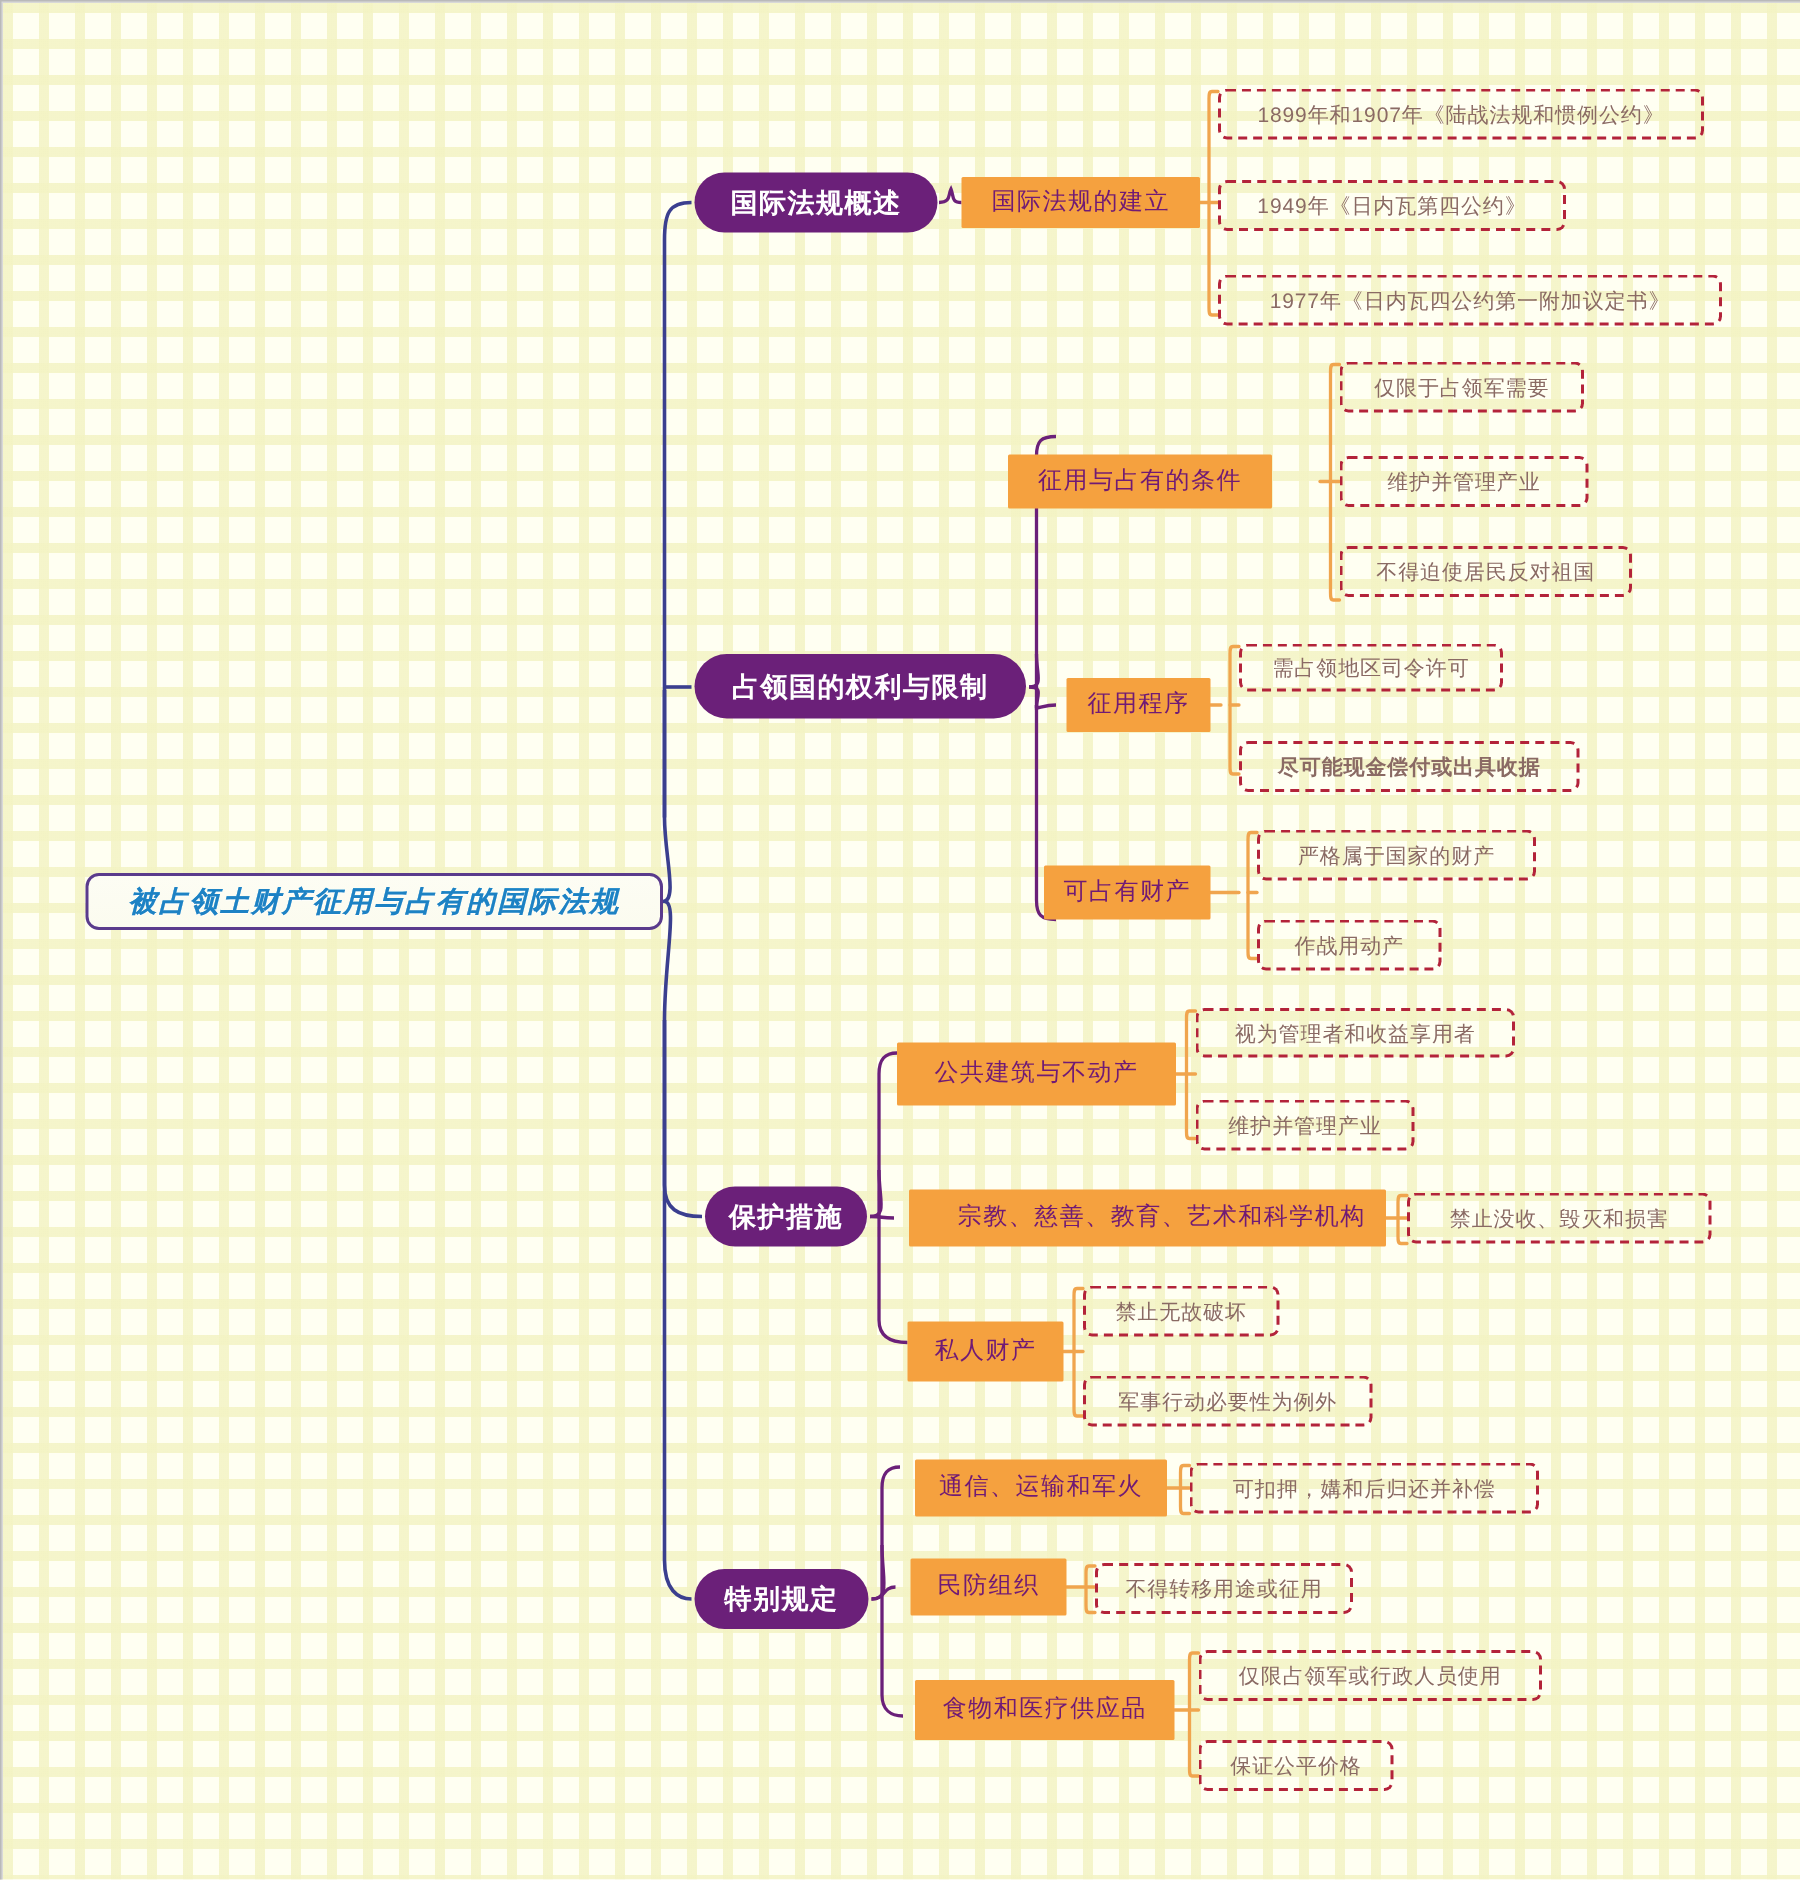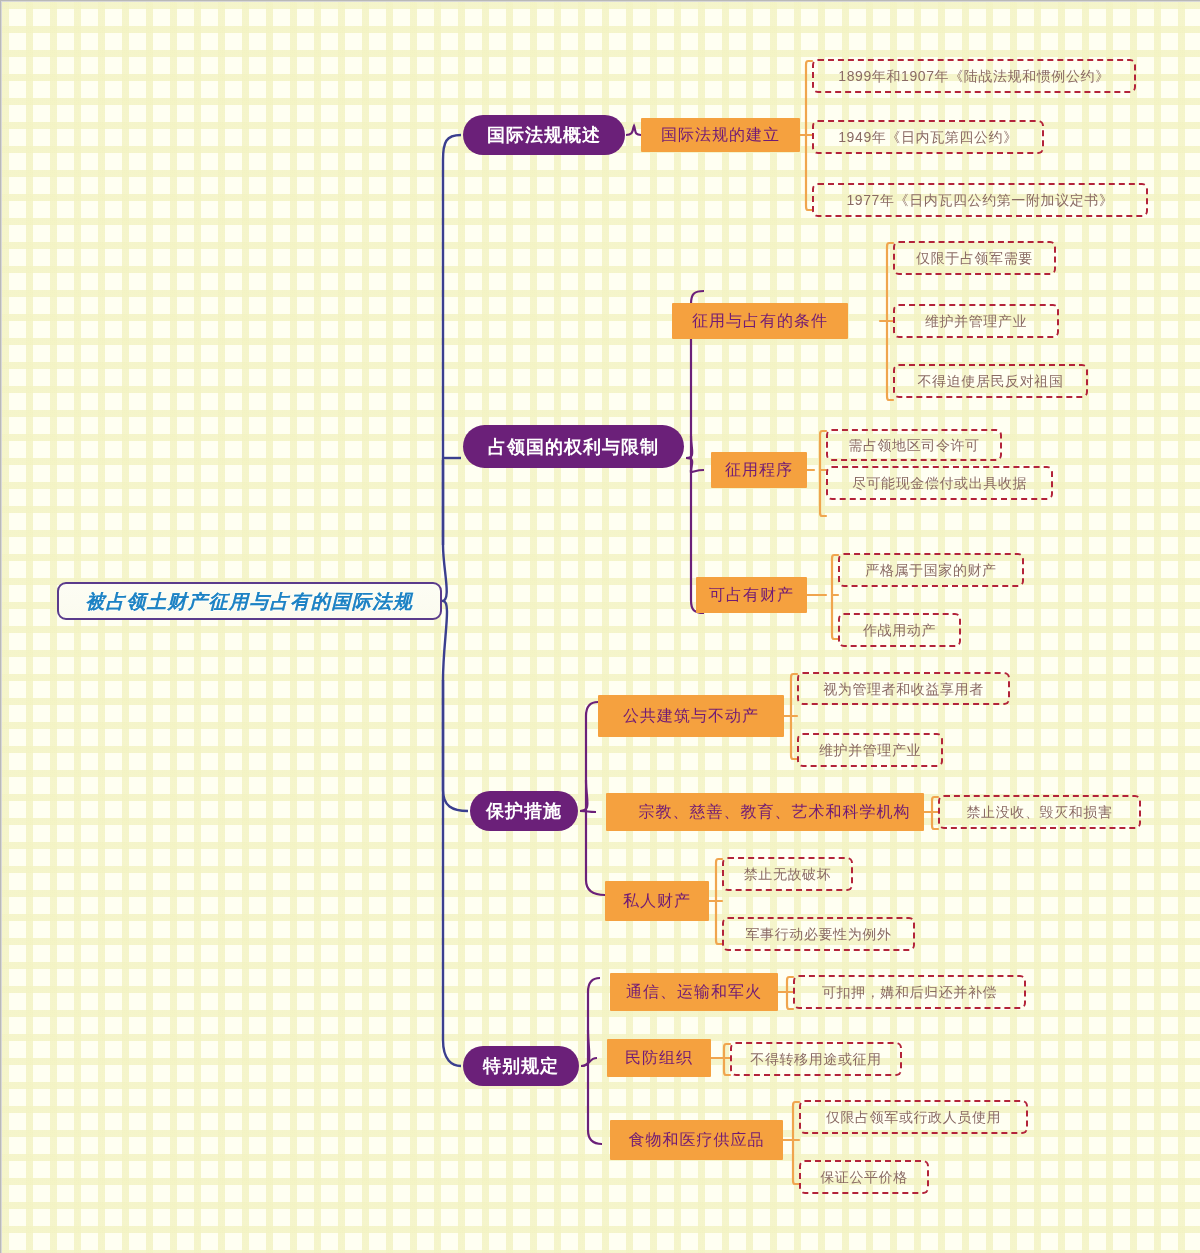--- a/index.html
+++ b/index.html
@@ -190,21 +190,21 @@
   <div class="node node-l3" style="left:812px; top:59px; width:324px; height:34px;">
     <span>1899年和1907年《陆战法规和惯例公约》</span>
   </div>
   <div class="node node-l3" style="left:812px; top:120px; width:232px; height:34px;">
     <span>1949年《日内瓦第四公约》</span>
   </div>
   <div class="node node-l3" style="left:812px; top:183px; width:336px; height:34px;">
     <span>1977年《日内瓦四公约第一附加议定书》</span>
   </div>
 
-  <div class="node node-l1" style="left:463px; top:425px; width:221px; height:43px;">
+  <div class="node node-l1" style="left:463px; top:436px; width:221px; height:43px;">
     <span>占领国的权利与限制</span>
   </div>
 
   <div class="node node-l2" style="left:672px; top:303px; width:176px; height:36px;">
     <span>征用与占有的条件</span>
   </div>
   <div class="node node-l3" style="left:893px; top:241px; width:163px; height:34px;">
     <span>仅限于占领军需要</span>
   </div>
   <div class="node node-l3" style="left:893px; top:304px; width:166px; height:34px;">
@@ -213,21 +213,21 @@
   <div class="node node-l3" style="left:893px; top:364px; width:195px; height:34px;">
     <span>不得迫使居民反对祖国</span>
   </div>
 
   <div class="node node-l2" style="left:711px; top:452px; width:96px; height:36px;">
     <span>征用程序</span>
   </div>
   <div class="node node-l3" style="left:826px; top:429px; width:176px; height:32px;">
     <span>需占领地区司令许可</span>
   </div>
-  <div class="node node-l3" style="left:826px; top:466px; width:227px; height:34px;">
+  <div class="node node-l3" style="left:826px; top:494px; width:227px; height:34px;font-weight:bold;">
     <span>尽可能现金偿付或出具收据</span>
   </div>
 
   <div class="node node-l2" style="left:696px; top:577px; width:111px; height:36px;">
     <span>可占有财产</span>
   </div>
   <div class="node node-l3" style="left:838px; top:553px; width:186px; height:34px;">
     <span>严格属于国家的财产</span>
   </div>
   <div class="node node-l3" style="left:838px; top:613px; width:123px; height:34px;">

